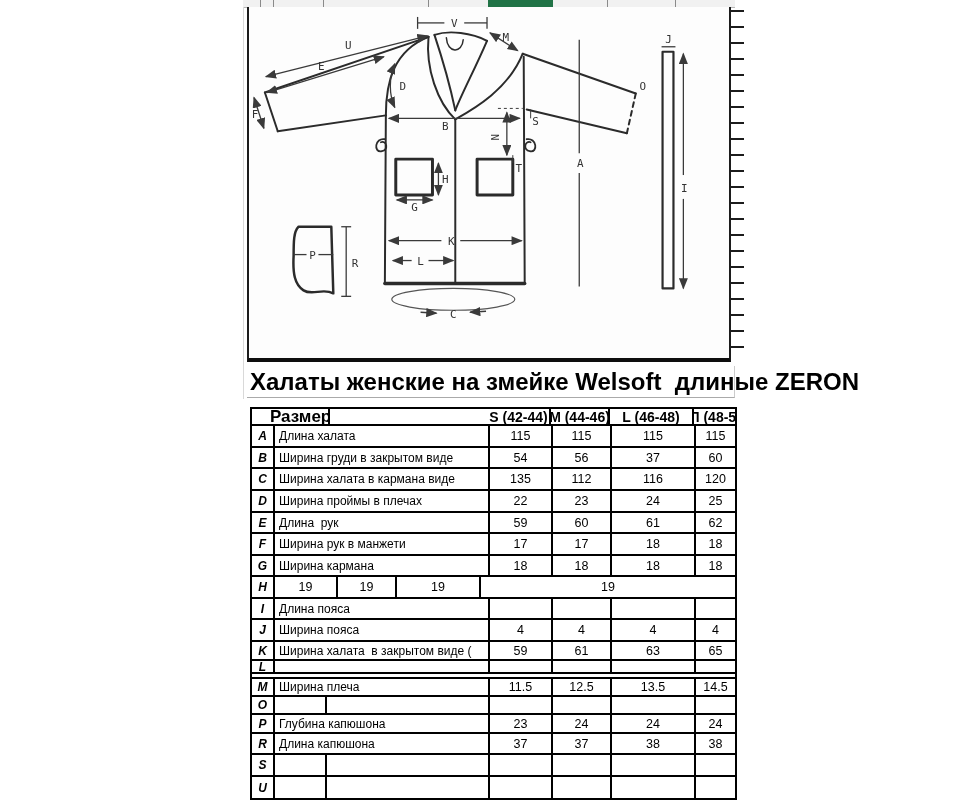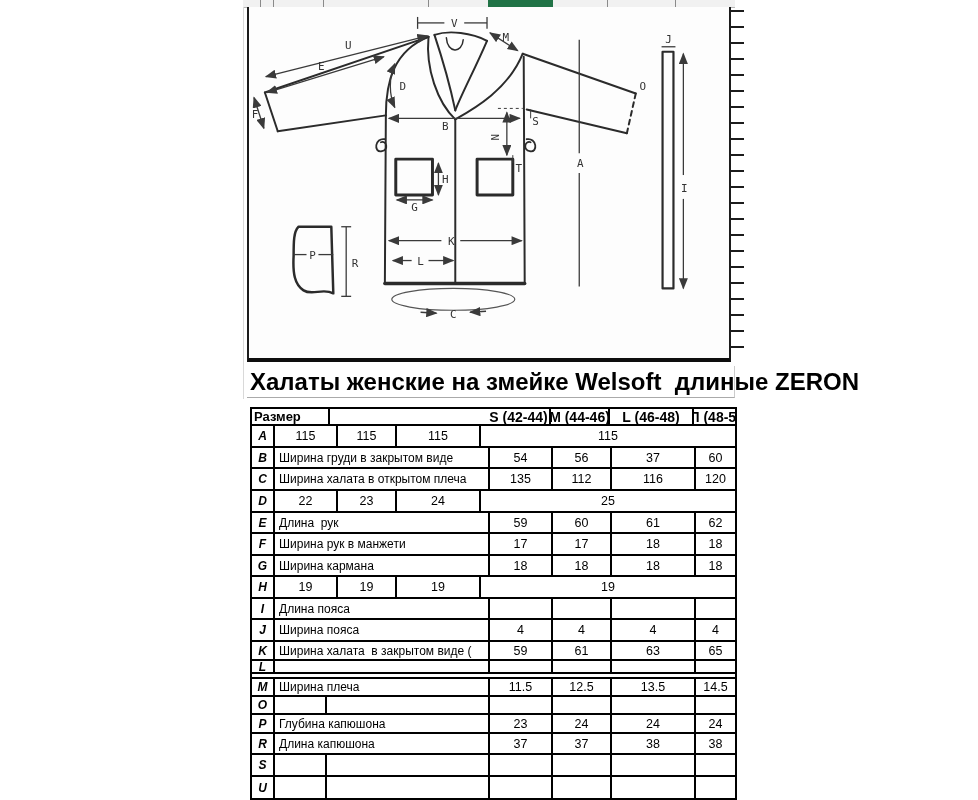--- a/index.html
+++ b/index.html
@@ -34,21 +34,21 @@
   .cell.letter{width:23px;border-right:2px solid #000;justify-content:center;
     font-weight:bold;font-style:italic;font-size:12px;}
   .cell.desc{width:215px;border-right:2px solid #000;font-size:12px;padding-left:4px;position:relative;white-space:pre;}
   .cell.desc .subdiv{position:absolute;left:50px;top:0;width:2px;height:100%;background:#000;}
   .cell.val{justify-content:center;font-size:12.5px;}
   .cell.v1{width:63px;border-right:2px solid #000;}
   .cell.v2{width:59px;border-right:2px solid #000;}
   .cell.v3{width:84px;border-right:2px solid #000;}
   .cell.v4{flex:1;}
   .trow.header{height:15px;}
-  .trow.header .hlabel{width:78px;border-right:2px solid #000;font-weight:bold;font-size:13px;padding-left:2px;}
+  .trow.header .hlabel{width:78px;border-right:2px solid #000;font-weight:bold;font-size:17px;padding-left:18px;}
   .trow.header .hfiller{width:158px;}
   .trow.header .hval{font-weight:bold;font-size:14px;justify-content:center;white-space:nowrap;}
   .trow.spacer{height:3px;}
   .trow.spacer .cell{flex:1;}
 
   svg text{font-family:"DejaVu Sans Mono",monospace;font-size:11px;fill:#333;}
 </style>
 </head>
 <body>
 
@@ -171,43 +171,45 @@
       <div class="cell hlabel">Размер</div>
       <div class="cell hfiller"></div>
       <div class="cell hval v1">S (42-44)</div>
       <div class="cell hval v2">M (44-46)</div>
       <div class="cell hval v3">L (46-48)</div>
       <div class="cell hval v4">ХЛ (48-50)</div>
     </div>
     <div>
         <div class="trow" style="height: 20px;">
           <div class="cell letter">A</div>
+          <div class="cell desc">Длина халата</div>
           <div class="cell val v1">115</div>
           <div class="cell val v2">115</div>
           <div class="cell val v3">115</div>
           <div class="cell val v4">115</div>
         </div>
         <div class="trow" style="height: 19px;">
           <div class="cell letter">B</div>
           <div class="cell desc">Ширина груди в закрытом виде</div>
           <div class="cell val v1">54</div>
           <div class="cell val v2">56</div>
           <div class="cell val v3">37</div>
           <div class="cell val v4">60</div>
         </div>
         <div class="trow" style="height: 20px;">
           <div class="cell letter">C</div>
-          <div class="cell desc">Ширина халата в открытом плеча</div>
+          <div class="cell desc">Ширина халата в кармана виде</div>
           <div class="cell val v1">135</div>
           <div class="cell val v2">112</div>
           <div class="cell val v3">116</div>
           <div class="cell val v4">120</div>
         </div>
         <div class="trow" style="height: 20px;">
           <div class="cell letter">D</div>
+          <div class="cell desc">Ширина проймы в плечах</div>
           <div class="cell val v1">22</div>
           <div class="cell val v2">23</div>
           <div class="cell val v3">24</div>
           <div class="cell val v4">25</div>
         </div>
         <div class="trow" style="height: 19px;">
           <div class="cell letter">E</div>
           <div class="cell desc">Длина  рук</div>
           <div class="cell val v1">59</div>
           <div class="cell val v2">60</div>

